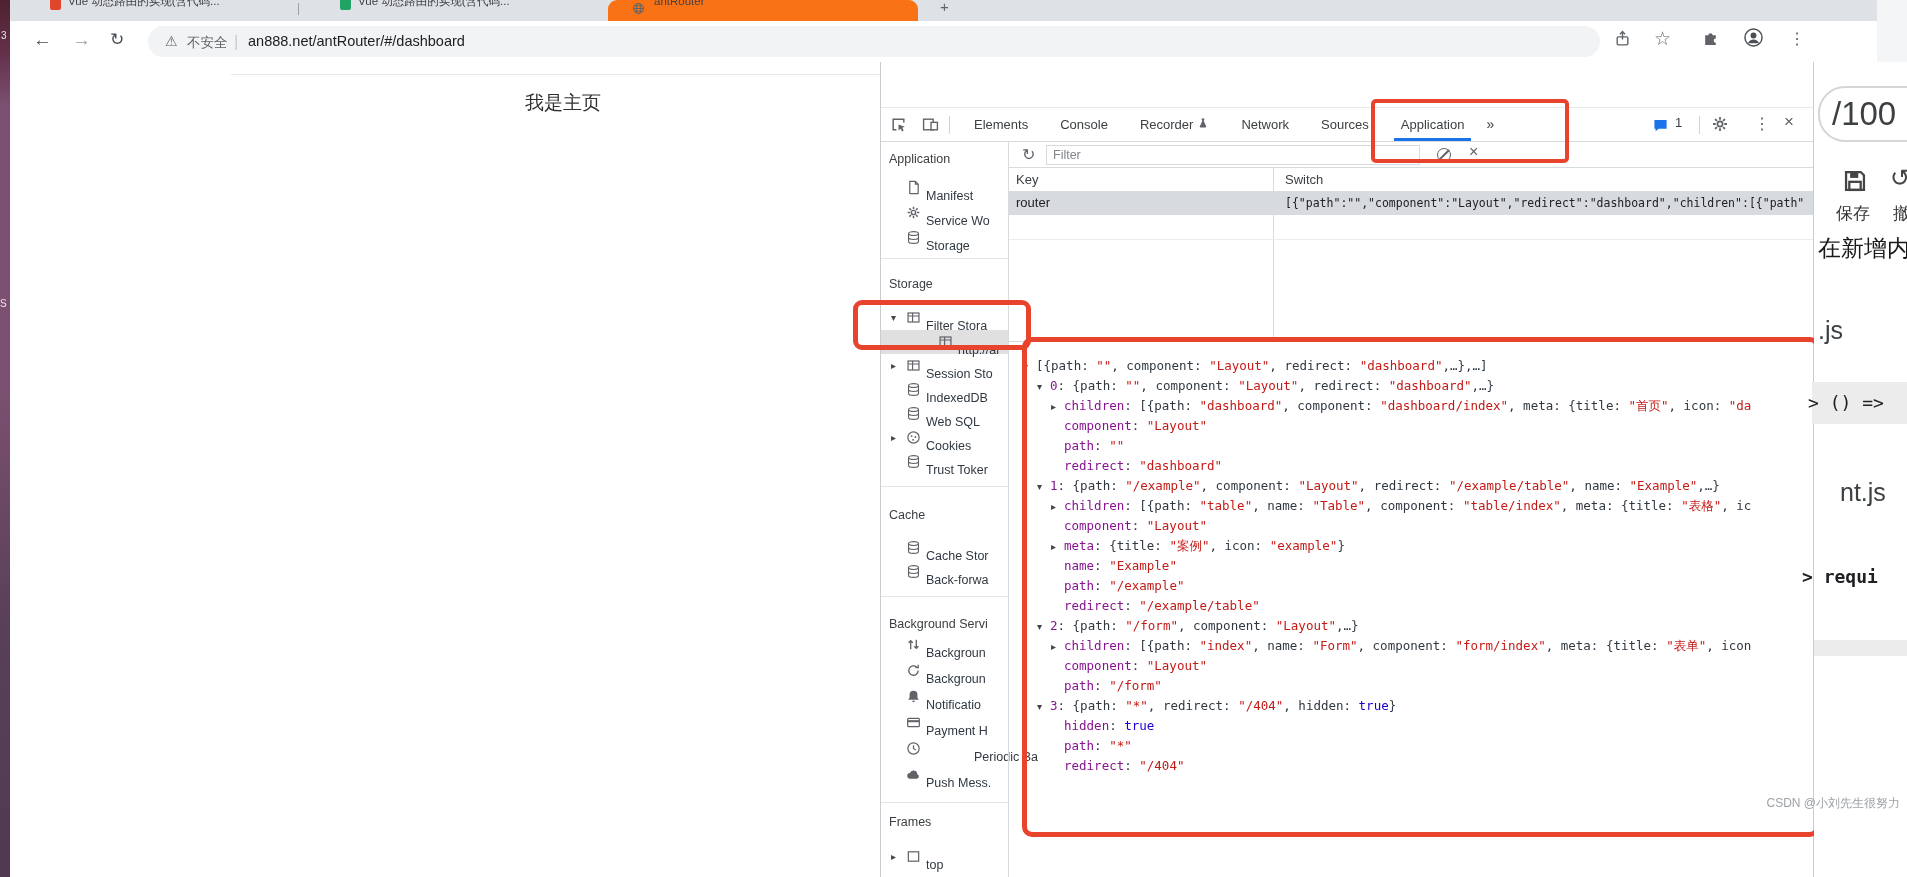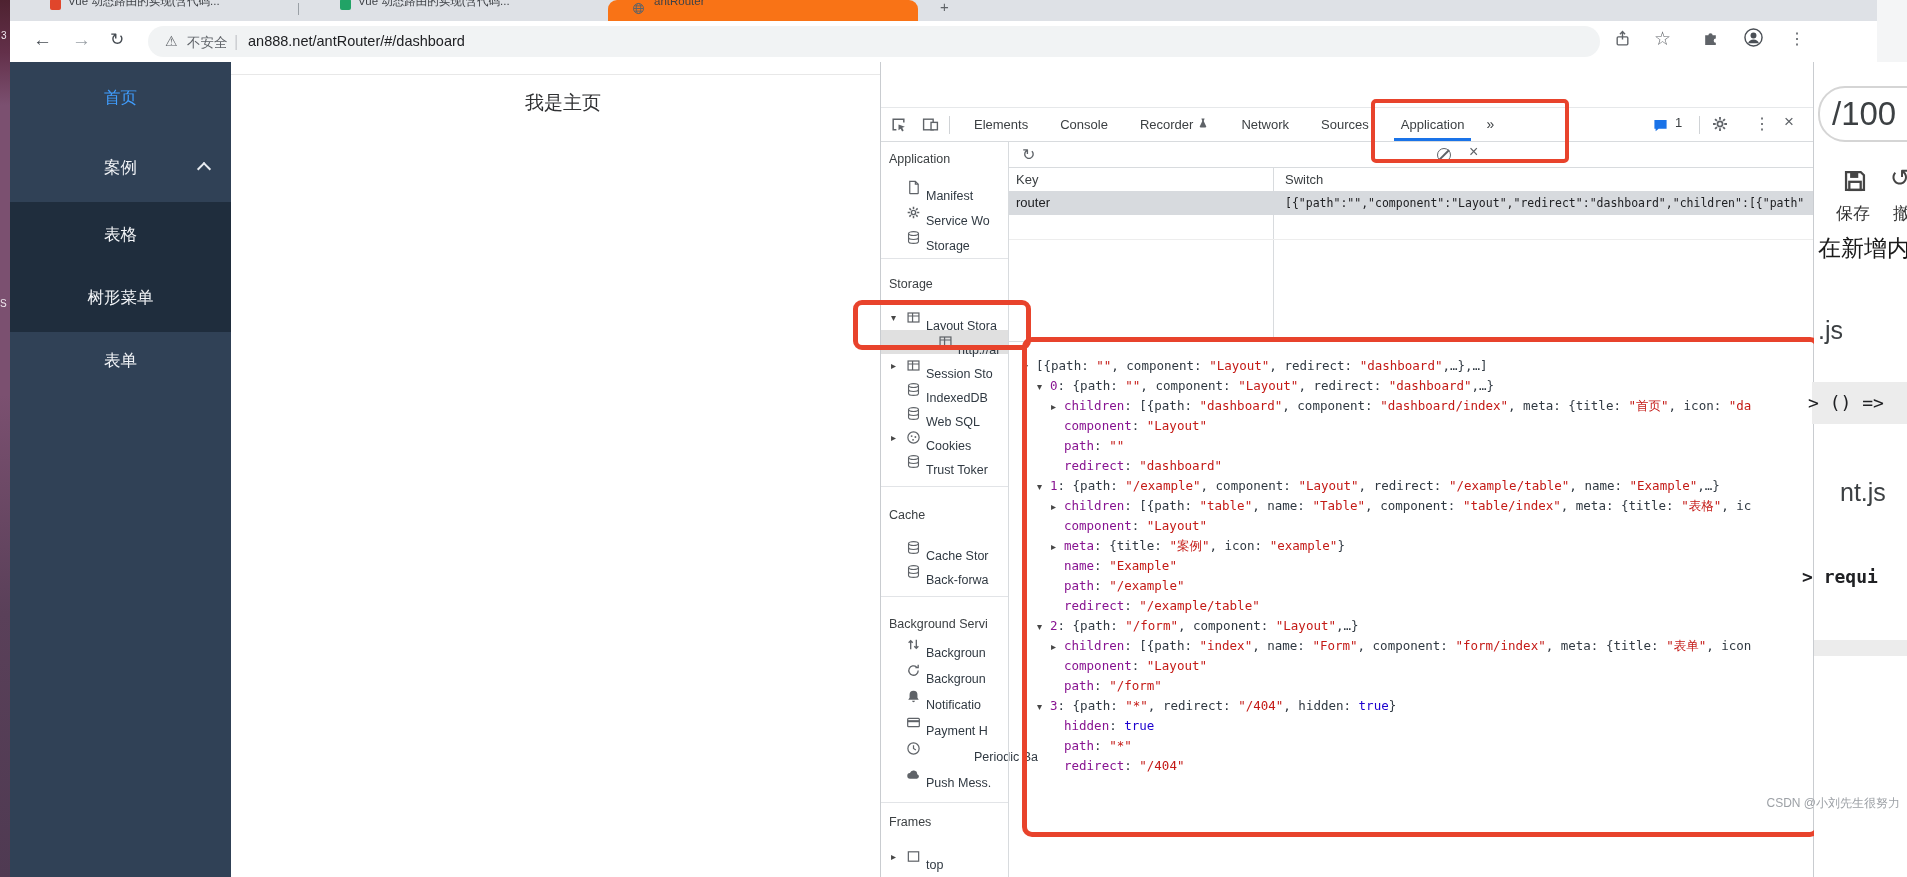--- a/index.html
+++ b/index.html
@@ -145,30 +145,20 @@
           <path d="M3 5h3a2 2 0 1 1 4 0h3v3a2 2 0 1 0 0 4v2H3z" fill="#5f6368"></path>
         </svg></span>
     <span class="abs" style="left:1734px;top:7px;" id="avatar-slot"><svg width="19" height="19" viewBox="0 0 16 16">
           <circle cx="8" cy="8" r="7.2" fill="none" stroke="#4a4f55" stroke-width="1.2"></circle>
           <circle cx="8" cy="6.3" r="2.5" fill="#4a4f55"></circle>
           <path d="M3.4 12.8a5 5 0 0 1 9.2 0z" fill="#4a4f55"></path>
         </svg></span>
     <span class="abs" style="left:1779px;top:8px;font-size:16px;color:#5f6368;">⋮</span>
   </div>
 
-  <div id="vue-sidebar" class="abs">
-    <div id="vue-submenu-bg"></div>
-    <div id="vue-items">
-        <div class="vue-item active" style="top: 13px;">首页</div>
-        <div class="vue-item" style="top: 83px;">案例<span class="chev-up"></span></div>
-        <div class="vue-item" style="top: 150px;">表格</div>
-        <div class="vue-item" style="top: 213px;">树形菜单</div>
-        <div class="vue-item" style="top: 276px;">表单</div>
-      </div>
-  </div>
   <div id="page-main" class="abs"></div>
   <div id="page-navline" class="abs"></div>
   <span id="page-title" class="abs" style="left:525px;top:90px;">我是主页</span>
 
   <div id="devtools-bg" class="abs"></div>
   <div class="vline abs" style="left:880px;top:62px;height:815px;"></div>
   <div class="vline abs" style="left:1813px;top:62px;height:815px;"></div>
 
   <div id="notif">
     <span id="notif-icon">i</span>
@@ -253,21 +243,21 @@
           </svg></span>
         <span class="side-label" style="left: 45px;">Storage</span>
       </div>
       <div class="sec-header nowrap" style="top: 272px; width: 118px;">Storage</div>
       <div class="side-item" style="top: 306px;">
         <span class="side-arrow">▾</span>
         <span class="side-ic" style="left: 25px;"><svg width="15" height="15" viewBox="0 0 16 16">
             <rect x="2.2" y="3.2" width="11.6" height="9.6" fill="none" stroke="#5f6368" stroke-width="1.3"></rect>
             <path d="M2.2 6.4h11.6M7 3.2v9.6" stroke="#5f6368" stroke-width="1.3"></path>
           </svg></span>
-        <span class="side-label" style="left: 45px;">Layout Stora</span>
+        <span class="side-label" style="left: 45px;">Filter Stora</span>
       </div>
       <div class="side-item" style="top: 330px; background: rgb(224, 224, 224);">
         <span class="side-ic" style="left: 57px;"><svg width="15" height="15" viewBox="0 0 16 16">
             <rect x="2.2" y="3.2" width="11.6" height="9.6" fill="none" stroke="#5f6368" stroke-width="1.3"></rect>
             <path d="M2.2 6.4h11.6M7 3.2v9.6" stroke="#5f6368" stroke-width="1.3"></path>
           </svg></span>
         <span class="side-label" style="left: 77px;">http://ar</span>
       </div>
       <div class="side-item" style="top: 354px;">
         <span class="side-arrow">▸</span>
@@ -378,20 +368,21 @@
         <span class="side-label" style="left: 45px;">top</span>
       </div>
       <div class="side-sep" style="top: 258px;"></div>
       <div class="side-sep" style="top: 486px;"></div>
       <div class="side-sep" style="top: 596px;"></div>
       <div class="side-sep" style="top: 802px;"></div>
     </div>
   <div class="vline abs" style="left:1008px;top:141px;height:736px;background:#d8dbde;"></div>
 
   <span id="filter-refresh" class="abs" style="left:1022px;top:145px;">↻</span>
+  <input id="filter-input" placeholder="Filter" style="">
   <span class="block-ic abs" style="left:1437px;top:148px;"></span>
   <span class="abs" style="left:1469px;top:143px;font-size:16px;color:#5f6368;">×</span>
   <div class="hline abs" style="left:1009px;top:167px;width:804px;"></div>
 
   <span class="th abs" style="left:1016px;top:172px;">Key</span>
   <span class="th abs" style="left:1285px;top:172px;">Switch</span>
   <div class="hline abs" style="left:1009px;top:191px;width:804px;"></div>
   <div class="vline abs" style="left:1273px;top:167px;height:174px;background:#d8dbde;"></div>
   <div id="router-row" class="abs">
     <span class="cell-key abs" style="left:7px;top:4px;">router</span>

